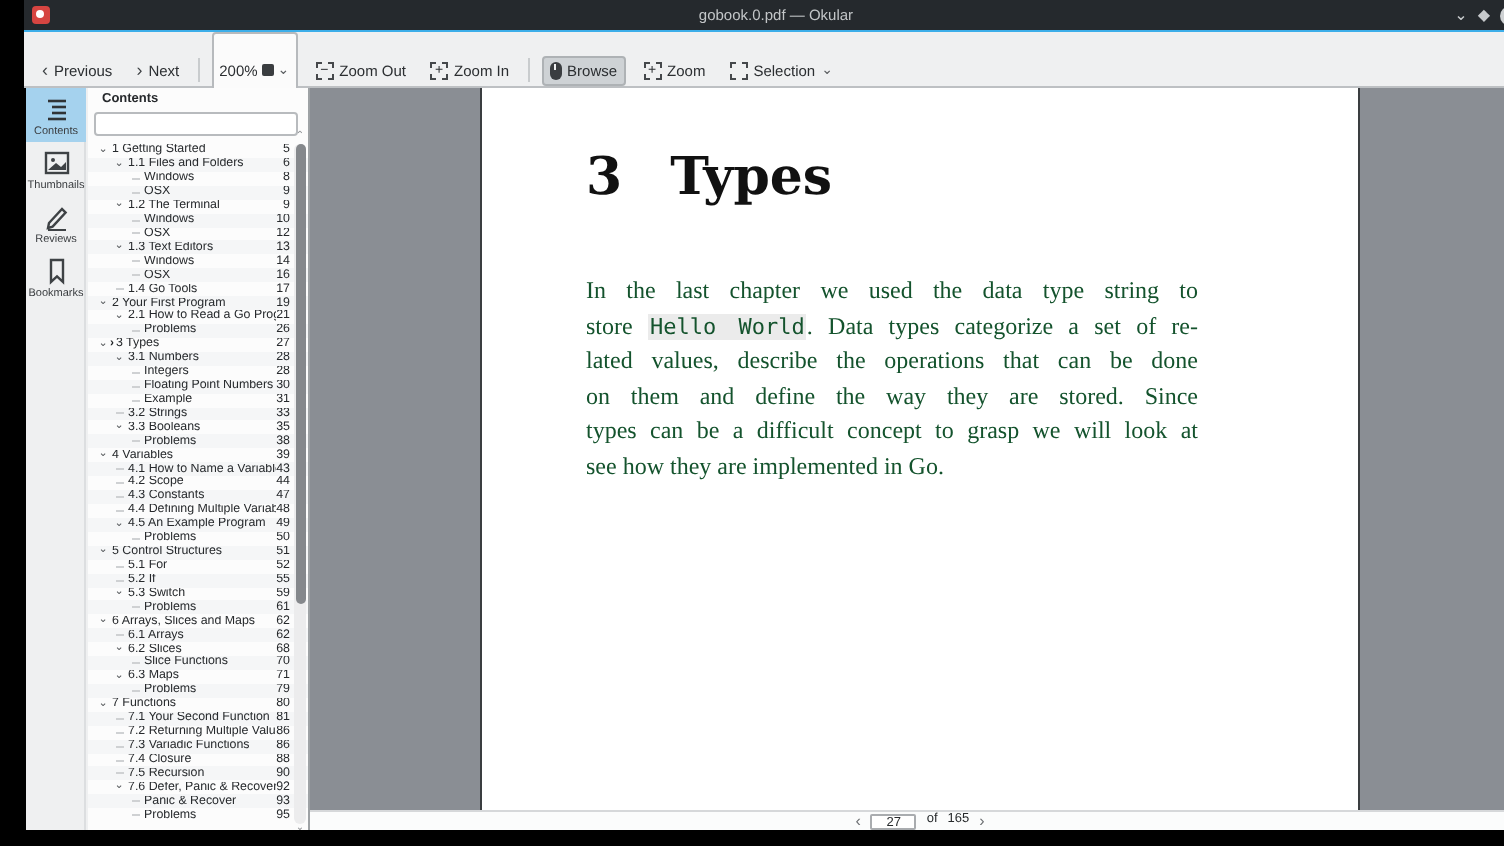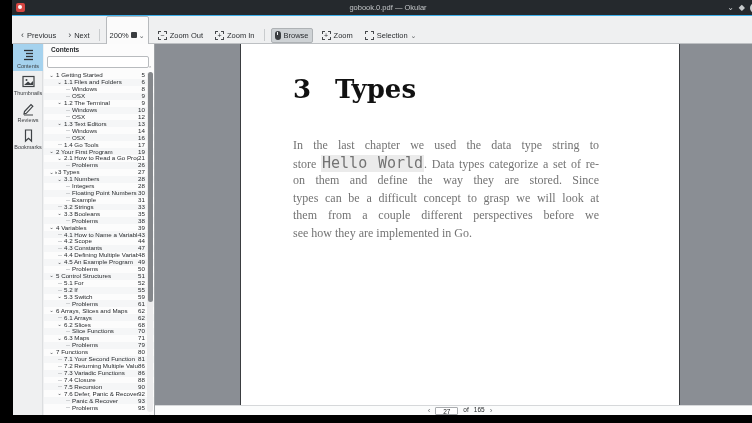--- a/index.html
+++ b/index.html
@@ -79,25 +79,25 @@
   .toc-sb-up { top:22px; } .toc-sb-dn { bottom:-2px; }
 
   
   .docview { position:absolute; top:0; left:142px; width:607px; height:361px; background:#8a8e94; overflow:hidden; }
   .page { position:absolute; top:0; left:85px; width:440px; height:361px; background:#fff;
     border-left:1px solid #3a3d40; border-right:1px solid #3a3d40; }
   .chapter { position:absolute; top:30px; left:52px; font-family:"DejaVu Serif",serif;
     font-weight:bold; font-size:26px; color:#111; }
   .chapter .cnum { margin-right:24px; }
   .para { position:absolute; left:52px; width:306px; font-family:"Liberation Serif","DejaVu Serif",serif;
-    font-size:12px; color:#737373; }
+    font-size:12px; color:#14532d; }
   .p1 { top:93px; } .p2 { top:236px; }
   .line { height:17.5px; line-height:17.5px; text-align:justify; text-align-last:justify; overflow:hidden; }
   .line.endline { text-align-last:left;font-family:Liberation Serif, serif; }
-  .code { font-family:"DejaVu Sans Mono",monospace; font-size:15px; background:#ebebeb; padding:0 1px; }
+  .code { font-family:"DejaVu Sans Mono",monospace; font-size:11px; background:#ebebeb; padding:0 1px; }
 
   
   .doc-sb { position:absolute; top:8px; right:2px; width:7px; bottom:8px; background:#e8e9ea; border-radius:3.5px; }
   .doc-sb-thumb { position:absolute; top:73px; left:0.5px; width:6px; height:14px; background:#3daee9; border-radius:3px; }
   .doc-sb-up, .doc-sb-dn { position:absolute; right:2px; width:7px; text-align:center; font-size:5px; color:#55585b; line-height:1; }
   .doc-sb-up { top:1px; } .doc-sb-dn { bottom:1px; }
 
   
   .bottombar { position:absolute; top:361px; left:142px; width:610px; height:10px; background:#fbfcfc;
     border-top:1px solid #d6d8da; display:flex; align-items:center; justify-content:center; gap:5px; }
@@ -521,23 +521,23 @@
     </div>
 
     <div class="docview">
       <div class="page">
         <div class="chapter">
           <span class="cnum">3</span><span>Types</span>
         </div>
         <div class="para p1">
           <div class="line">In the last chapter we used the data type string to</div>
           <div class="line"><span>store </span><span class="code">Hello World</span><span>. Data types categorize a set of re-</span></div>
+          <div class="line">lated values, describe the operations that can be done</div>
           <div class="line">on them and define the way they are stored. Since</div>
           <div class="line">types can be a difficult concept to grasp we will look at</div>
-          <div class="line">them from a couple different perspectives before we</div>
           <div class="line endline">see how they are implemented in Go.</div>
         </div>
         <div class="para p2">
             <div class="line"></div>
             <div class="line"></div>
             <div class="line"></div>
             <div class="line"></div>
             <div class="line"></div>
             <div class="line"></div>
             <div class="line"></div>

